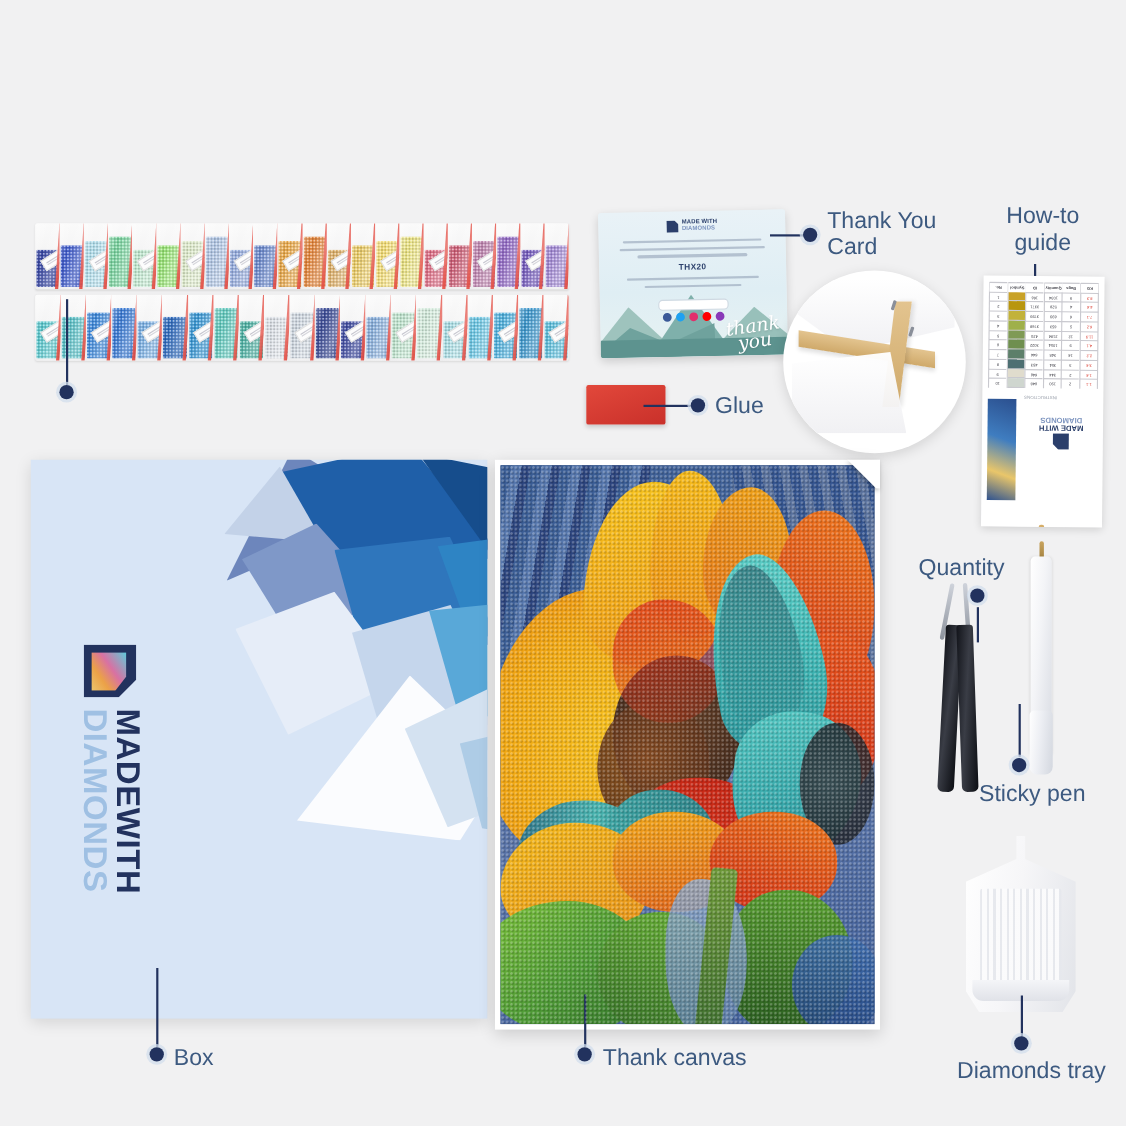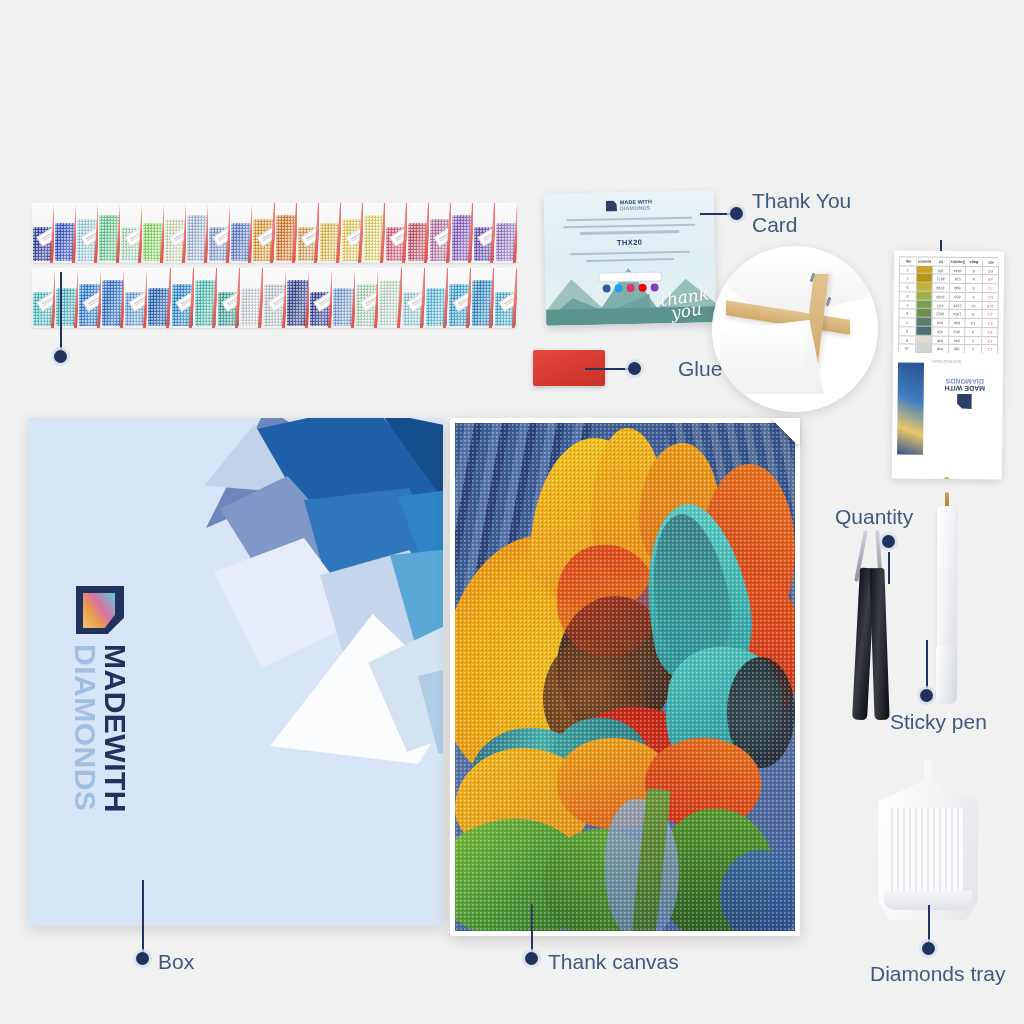--- a/index.html
+++ b/index.html
@@ -471,38 +471,40 @@
 you</div>
   </div>
   <div class="lead h" style="left:700px;top:213px;width:32px;"></div>
   <div class="dot" style="left:730px;top:207px;"></div>
   <div class="label" style="left:752px;top:189px;width:140px;">Thank You
 Card</div>
 
   <div class="glue" style="left:533px;top:350px;width:72px;height:36px;"></div>
   <div class="lead h" style="left:585px;top:368px;width:45px;"></div>
   <div class="dot" style="left:628px;top:362px;"></div>
-  <div class="label" style="left:678px;top:357px;text-align:right;">Glue</div>
+  <div class="label" style="left:650px;top:357px;text-align:right;">Glue</div>
 
   <div class="bubble" style="left:712px;top:246px;width:166px;height:166px;">
     <div class="tail"></div>
     <div class="fb">
       <div class="panelA" style="left:6px;top:8px;width:150px;height:66px;
             clip-path:polygon(14% 0,100% 0,100% 66%,36% 100%,0 40%);"></div>
       <div class="woodH" style="left:14px;top:64px;width:124px;height:15px;
             transform:skewY(9deg);box-shadow:0 3px 4px rgba(0,0,0,.12);"></div>
       <div class="woodV" style="left:96px;top:28px;width:15px;height:96px;
             transform:skewX(-7deg);box-shadow:3px 0 4px rgba(0,0,0,.10);"></div>
       <div class="panelB" style="left:8px;top:74px;width:104px;height:74px;
             clip-path:polygon(0 14%,86% 0,100% 100%,0 100%);opacity:.96;"></div>
       <div class="staple" style="left:96px;top:30px;transform:rotate(-72deg);"></div>
       <div class="staple" style="left:112px;top:54px;transform:rotate(-72deg);"></div>
     </div>
   </div>
 
+  <div class="label" style="left:888px;top:185px;width:120px;text-align:center;">How-to
+guide</div>
   <div class="lead v" style="left:940px;top:240px;height:32px;"></div>
   <div class="dot" style="left:934px;top:265px;"></div>
 
   <div class="guide" style="left:893px;top:251px;width:110px;height:228px;">
     <div class="gtable" id="guide-table">
         <div class="gcol">
           <div class="gcell head" style="transform: rotate(180deg);">No.</div>
           <div class="gcell" style="transform: rotate(180deg);">1</div>
           <div class="gcell" style="transform: rotate(180deg);">2</div>
           <div class="gcell" style="transform: rotate(180deg);">3</div>

